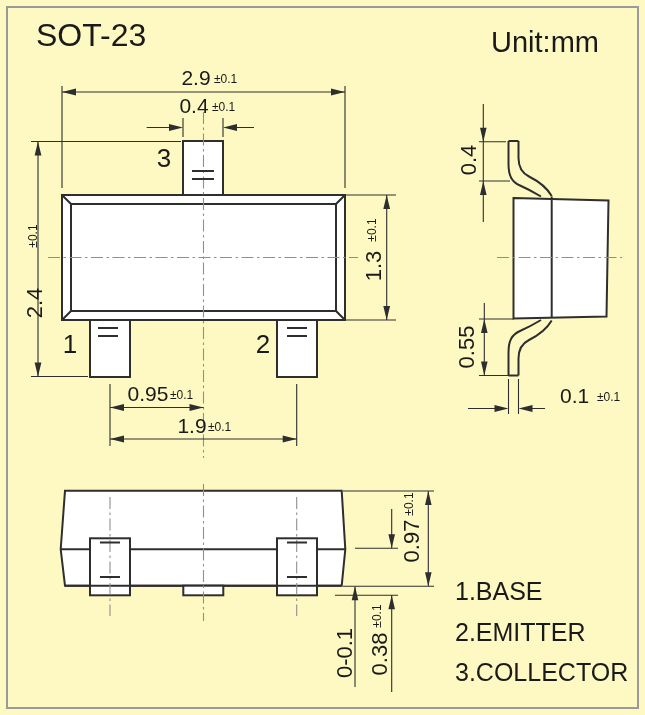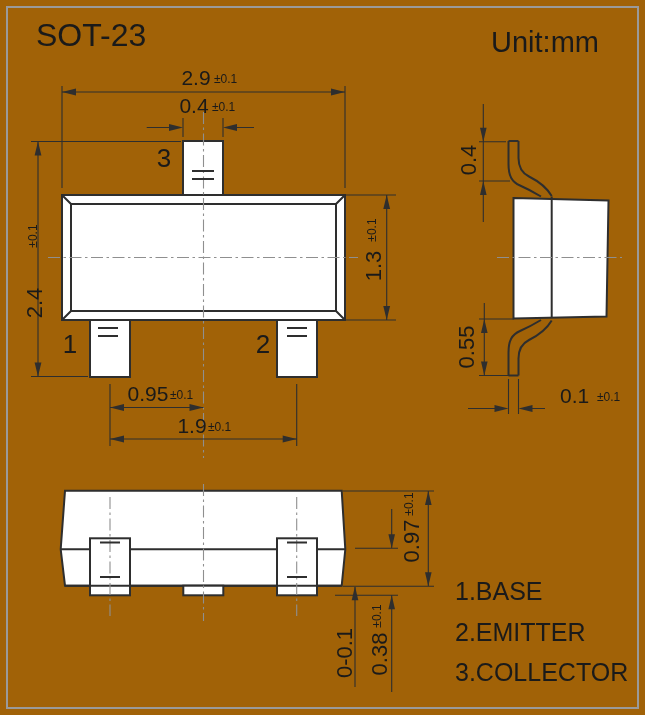--- a/index.html
+++ b/index.html
@@ -1,16 +1,16 @@
 <!DOCTYPE html>
 <html><head>
 <meta charset="utf-8">
 <style>
   html,body{margin:0;padding:0;background:#ffffff;}
-  .page{position:relative;width:645px;height:715px;background:#a16207;overflow:hidden;}
+  .page{position:relative;width:645px;height:715px;background:#fef9c3;overflow:hidden;}
   svg{display:block;}
   text{fill:#1a1a1a;font-family:"Liberation Sans",sans-serif;}
   .ttl{font-size:32px;}
   .unit{font-size:29px;}
   .dv{font-size:21px;}
   .dvr{font-size:22px;}
   .dt{font-size:12px;}
   .pl{font-size:26px;}
   .leg{font-size:25px;}
   .ol{stroke:#2e2e2e;stroke-width:2;fill:none;stroke-linejoin:miter;}

